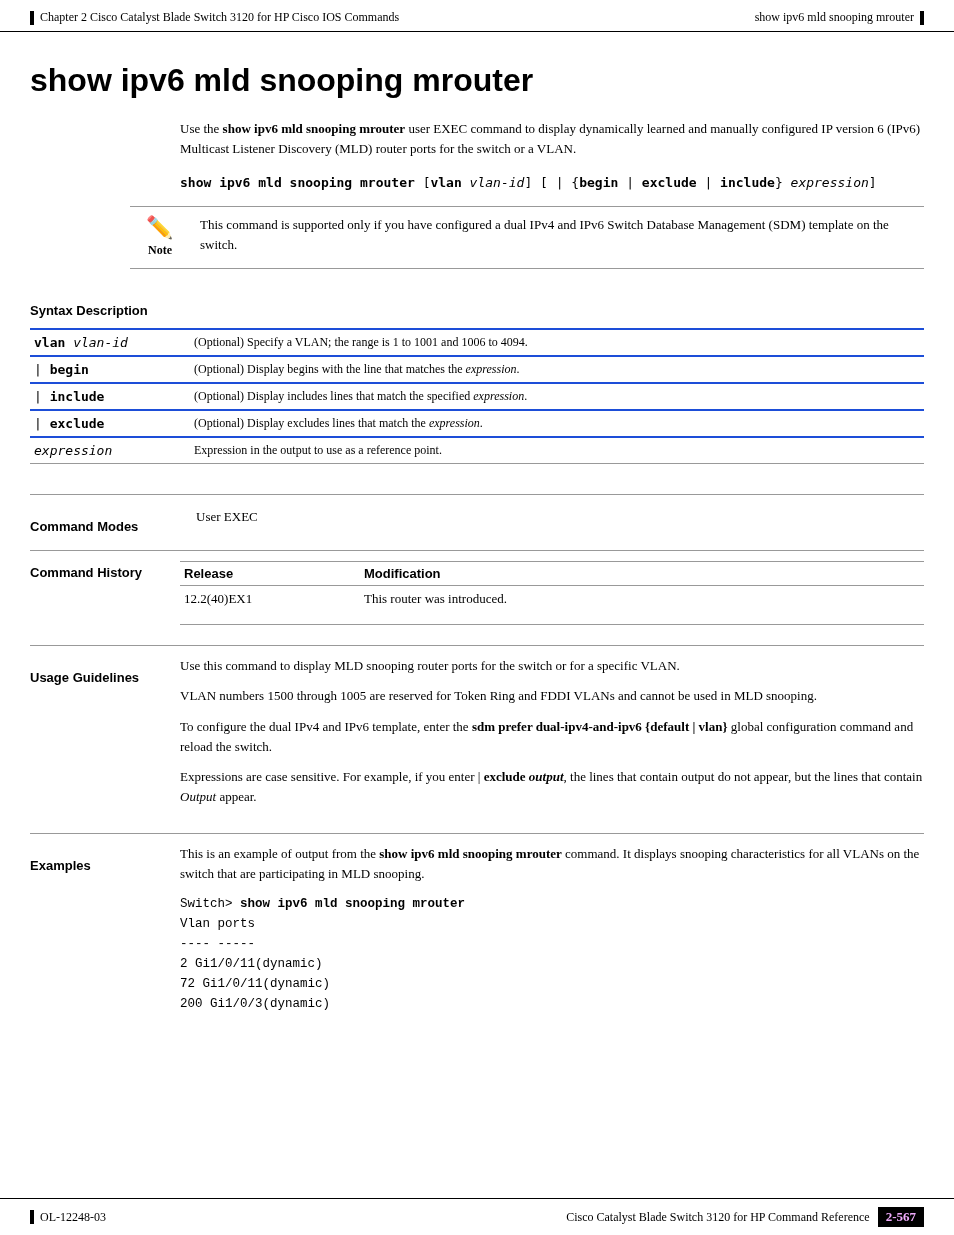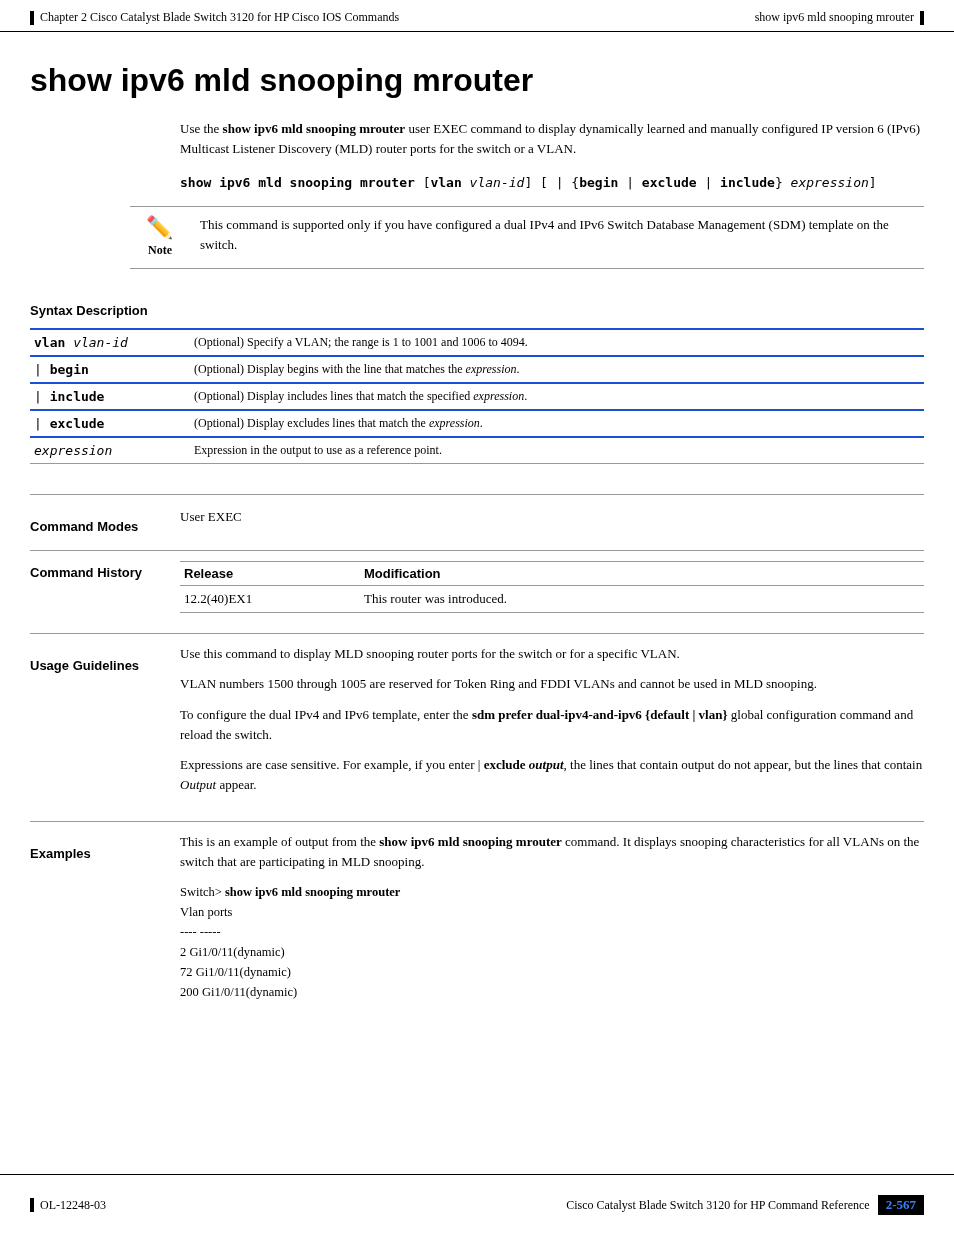--- a/index.html
+++ b/index.html
@@ -158,20 +158,21 @@
       font-style: italic;
     }
 
     
     .command-modes-section {
       display: flex;
       margin-top: 10px;
       margin-bottom: 16px;
       border-top: 1px solid #999;
       padding-top: 10px;
+      gap: 16px;
     }
     .modes-content {
       flex: 1;
       font-size: 13px;
       padding-top: 4px;
     }
 
     
     .cmd-history-section {
       display: flex;
@@ -186,21 +187,21 @@
     }
     .cmd-history-table th {
       text-align: left;
       font-weight: bold;
       font-family: Arial, sans-serif;
       padding: 4px 8px 4px 4px;
       border-top: 1px solid #999;
       border-bottom: 1px solid #999;
     }
     .cmd-history-table td {
-      padding: 5px 8px 5px 4px;
+      padding: 5px 8px 17px 4px;
       border-bottom: 1px solid #999;
     }
 
     
     .usage-section {
       display: flex;
       margin-bottom: 16px;
       border-top: 1px solid #999;
       padding-top: 10px;
     }
@@ -231,33 +232,33 @@
       font-size: 13px;
       line-height: 1.55;
     }
     .examples-content p {
       margin-bottom: 10px;
     }
     .examples-content strong {
       font-weight: bold;
     }
     .code-block {
-      font-family: Liberation Serif, serif;
+      font-family: Liberation Mono, monospace;
       font-size: 12.5px;
       line-height: 1.6;
       margin-top: 8px;
     }
 
     
     .page-footer {
       position: absolute;
       bottom: 0;
       left: 0;
       right: 0;
-      padding: 20px 30px;
+      padding: 8px 30px;
       border-top: 1px solid #000;
       display: flex;
       justify-content: space-between;
       align-items: center;
       font-size: 12px;
     }
     .footer-left {
       display: flex;
       align-items: center;
       gap: 6px;
@@ -268,21 +269,21 @@
       background: #000;
       display: inline-block;
     }
     .footer-right {
       display: flex;
       align-items: center;
       gap: 8px;
     }
     .page-number-box {
       background: #000;
-      color: #3b82f6;
+      color: #f0abfc;
       padding: 2px 8px;
       font-weight: bold;
       font-size: 13px;
     }
   </style>
 </head>
 <body>
 
 <div class="page-header">
   <div class="header-left">
@@ -384,21 +385,21 @@
     <div class="examples-content">
       <p>
         <span>This is an example of output from the </span><strong>show ipv6 mld snooping mrouter</strong><span> command. It displays snooping characteristics for all VLANs on the switch that are participating in MLD snooping.</span>
       </p>
       <div class="code-block" id="examples-code-div">
           <div>Switch&gt; <strong>show ipv6 mld snooping mrouter</strong></div>
           <div>Vlan    ports</div>
           <div>----    -----</div>
           <div>   2    Gi1/0/11(dynamic)</div>
           <div>  72    Gi1/0/11(dynamic)</div>
-          <div> 200    Gi1/0/11(dynamic)</div>
+          <div> 200    Gi1/0/3(dynamic)</div>
         </div>
     </div>
   </div>
 
 </div>
 
 <div class="page-footer">
   <div class="footer-left">
     <span class="footer-left-bar"></span>
     <span>OL-12248-03</span>

